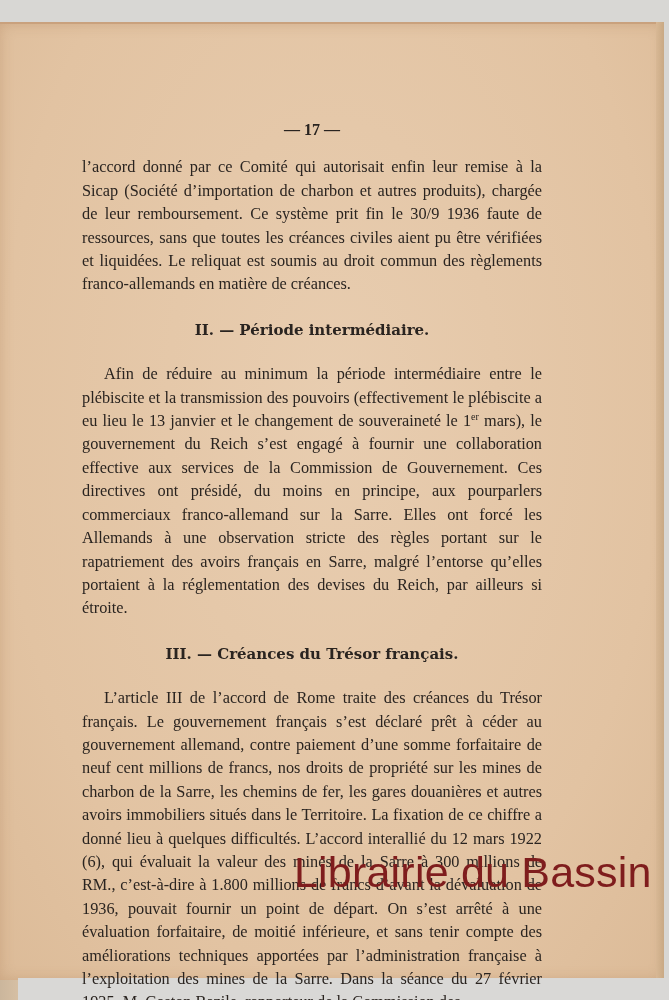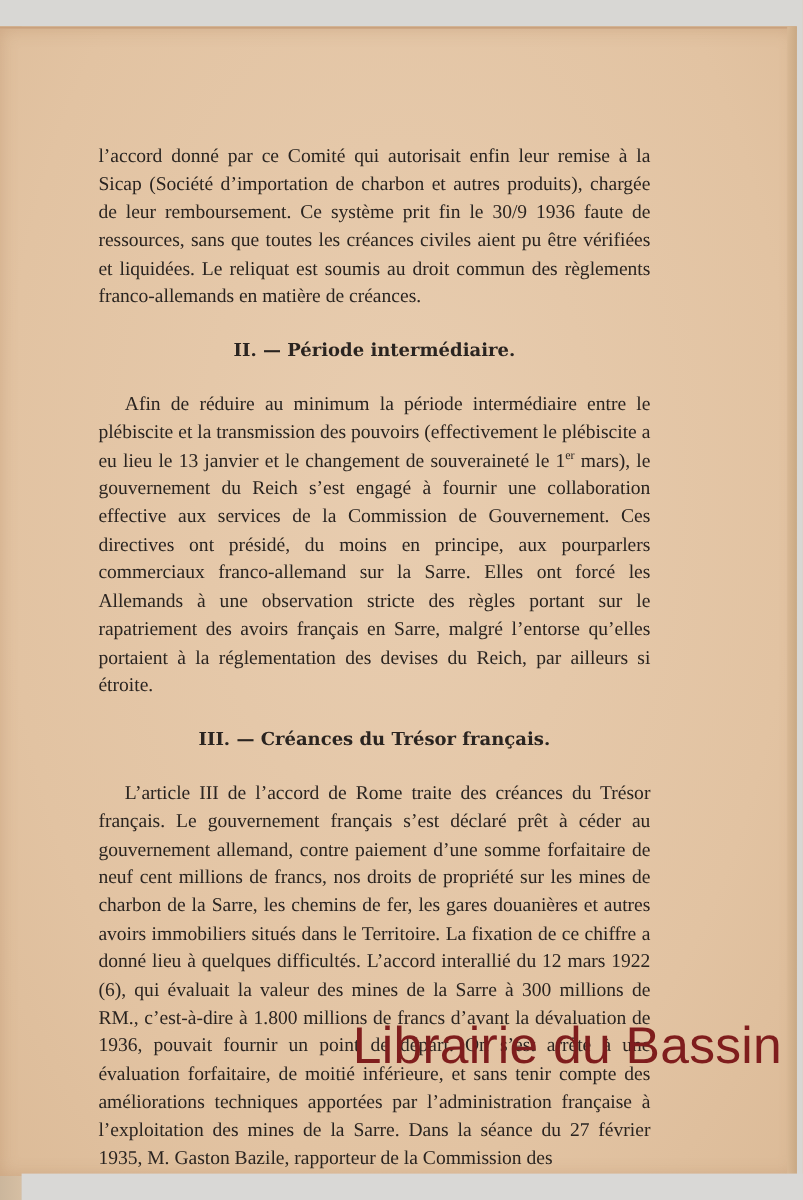--- a/index.html
+++ b/index.html
@@ -54,20 +54,21 @@
 </head>
 <body>
 
 <div class="under-page"></div>
 <div class="page-left-strip"></div>
 <div class="page"></div>
 <div class="page-right-edge"></div>
 <div class="bg-bottom"></div>
 
 <div class="content">
+  <div class="page-number">— 17 —</div>
 
   <p>l’accord donné par ce Comité qui autorisait enfin leur remise à la Sicap (Société d’importation de charbon et autres produits), chargée de leur remboursement. Ce système prit fin le 30/9 1936 faute de ressources, sans que toutes les créances civiles aient pu être vérifiées et liquidées. Le reliquat est soumis au droit commun des règlements franco-allemands en matière de créances.</p>
 
   <h2>II. — Période intermédiaire.</h2>
   <p class="indent"><span>Afin de réduire au minimum la période intermédiaire entre le plébiscite et la transmission des pouvoirs (effectivement le plébiscite a eu lieu le 13 janvier et le changement de souveraineté le 1</span><sup>er</sup><span> mars), le gouvernement du Reich s’est engagé à fournir une collaboration effective aux services de la Commission de Gouvernement. Ces directives ont présidé, du moins en principe, aux pourparlers commerciaux franco-allemand sur la Sarre. Elles ont forcé les Allemands à une observation stricte des règles portant sur le rapatriement des avoirs français en Sarre, malgré l’entorse qu’elles portaient à la réglementation des devises du Reich, par ailleurs si étroite.</span></p>
 
   <h2>III. — Créances du Trésor français.</h2>
   <p class="indent">L’article III de l’accord de Rome traite des créances du Trésor français. Le gouvernement français s’est déclaré prêt à céder au gouvernement allemand, contre paiement d’une somme forfaitaire de neuf cent millions de francs, nos droits de propriété sur les mines de charbon de la Sarre, les chemins de fer, les gares douanières et autres avoirs immobiliers situés dans le Territoire. La fixation de ce chiffre a donné lieu à quelques difficultés. L’accord interallié du 12 mars 1922 (6), qui évaluait la valeur des mines de la Sarre à 300 millions de RM., c’est-à-dire à 1.800 millions de francs d’avant la dévaluation de 1936, pouvait fournir un point de départ. On s’est arrêté à une évaluation forfaitaire, de moitié inférieure, et sans tenir compte des améliorations techniques apportées par l’administration française à l’exploitation des mines de la Sarre. Dans la séance du 27 février 1935, M. Gaston Bazile, rapporteur de la Commission des</p>
 
 </div>

